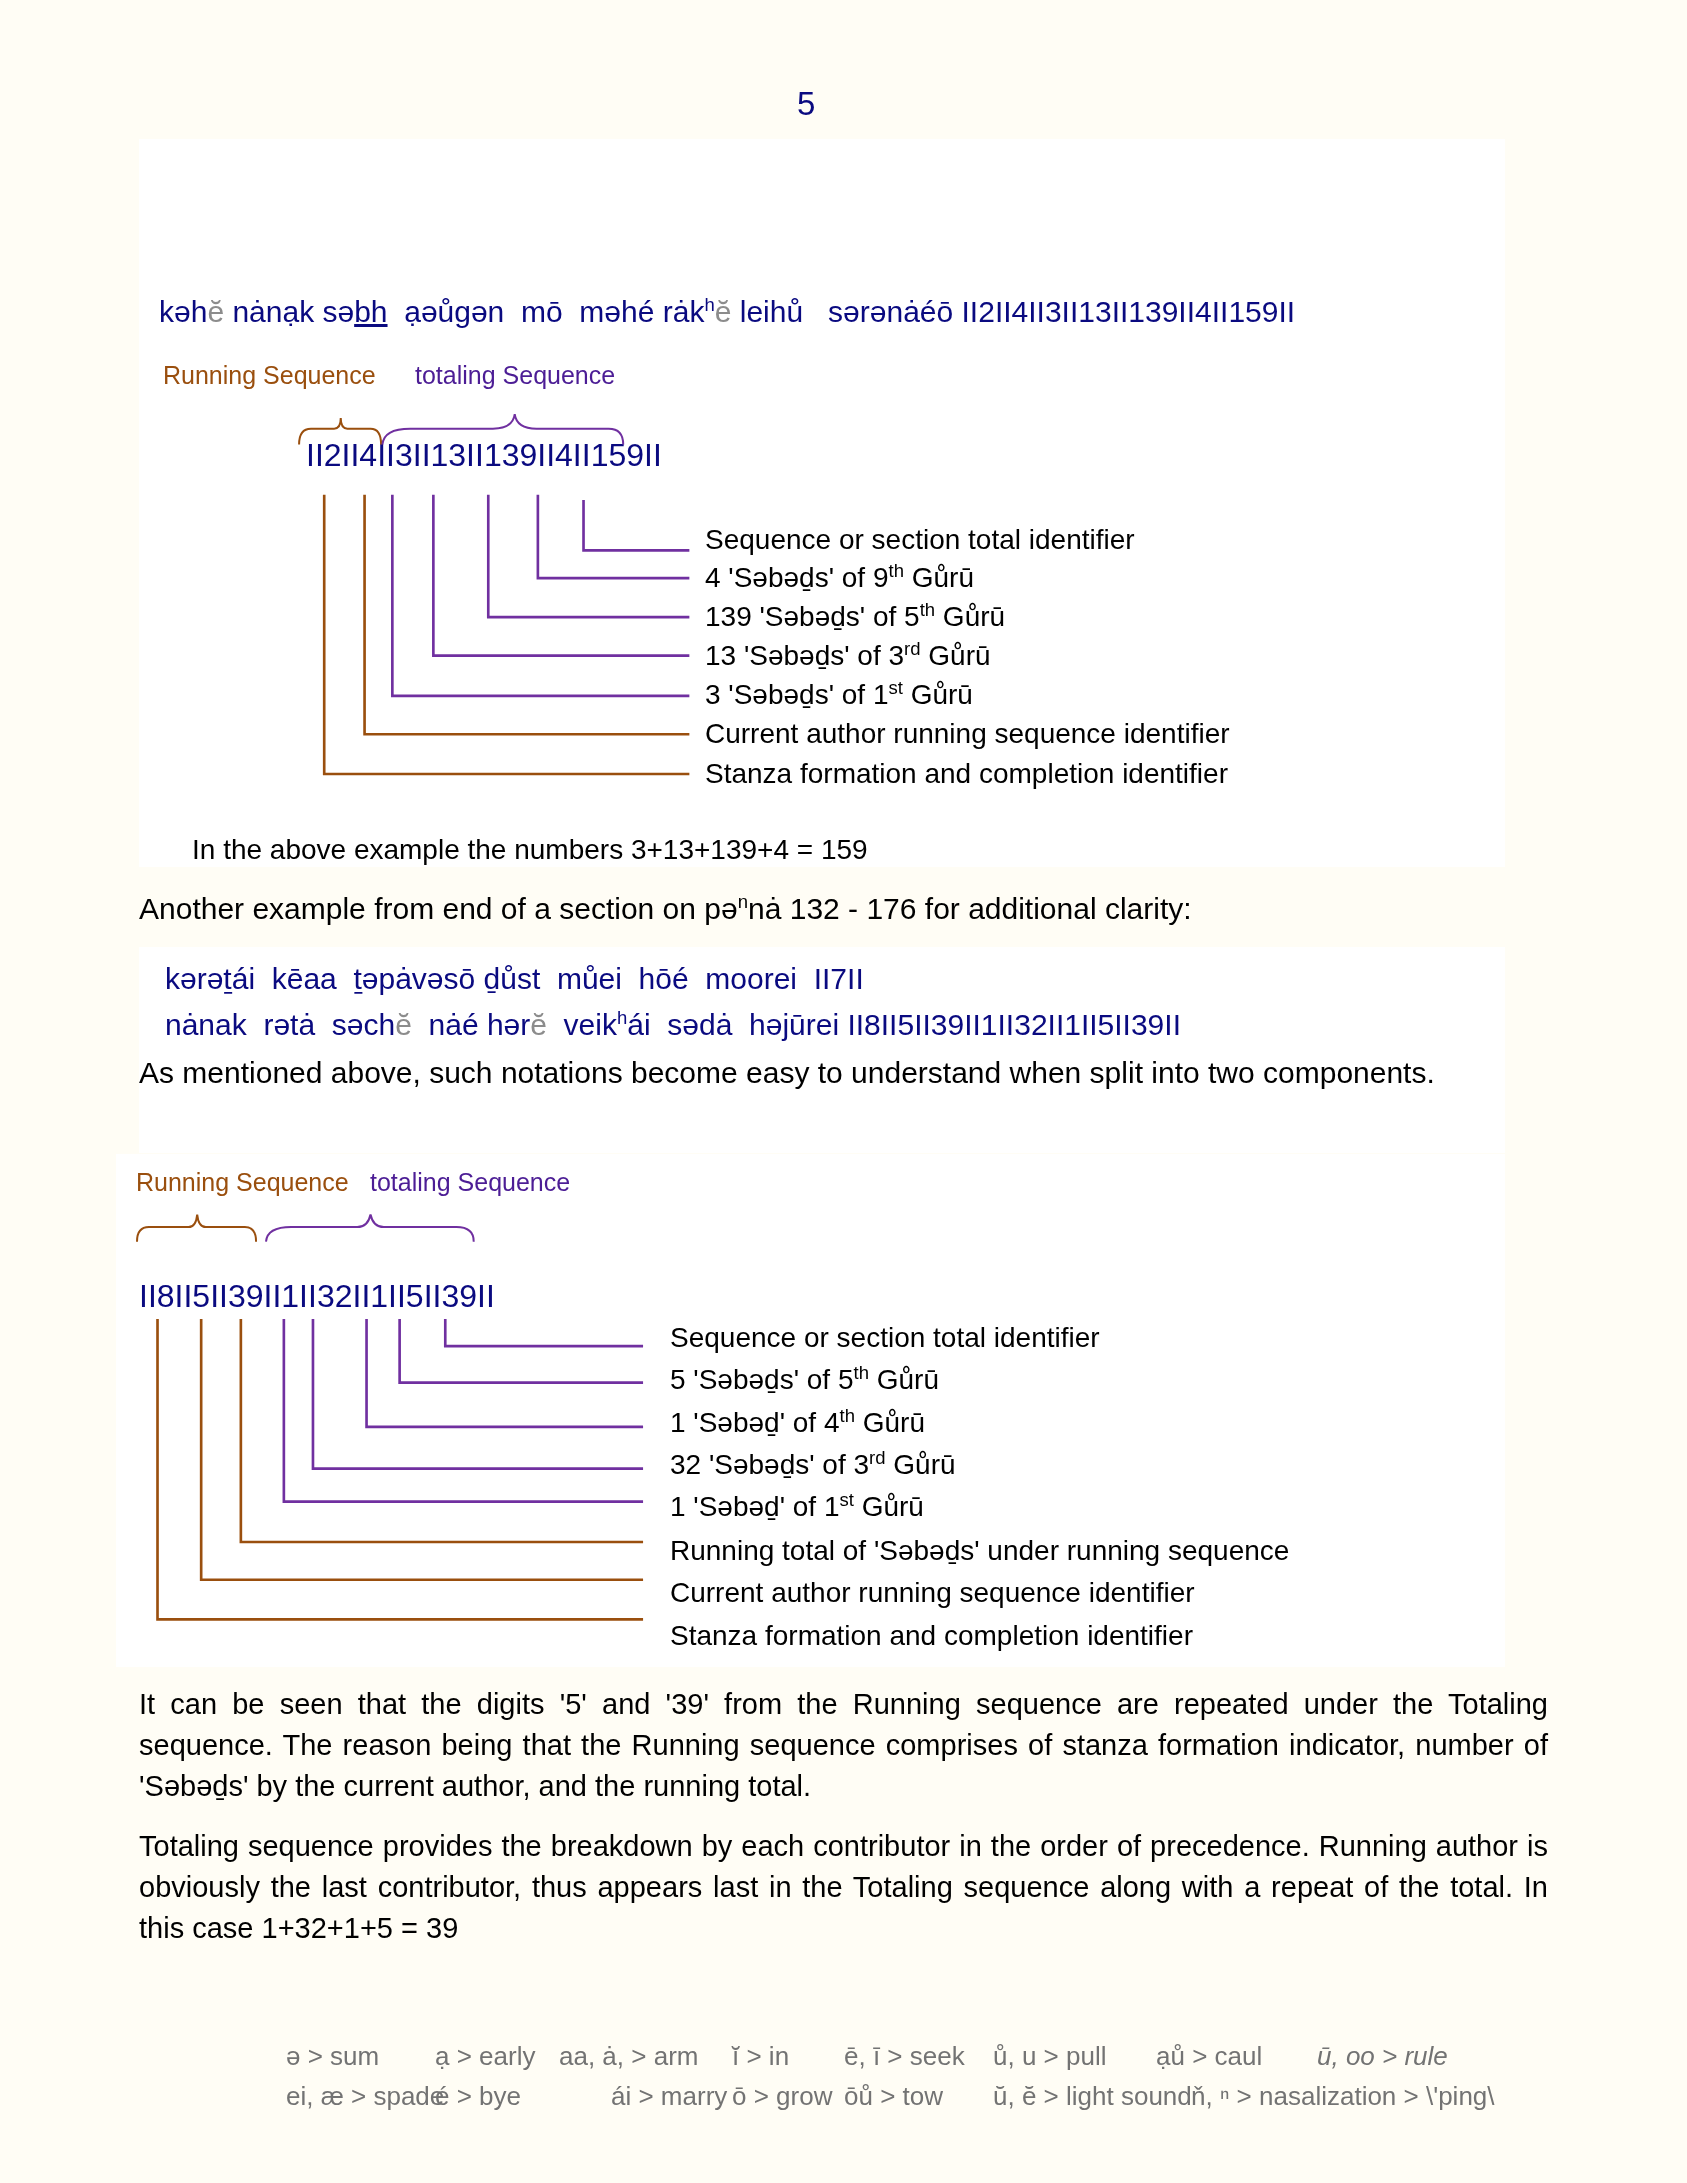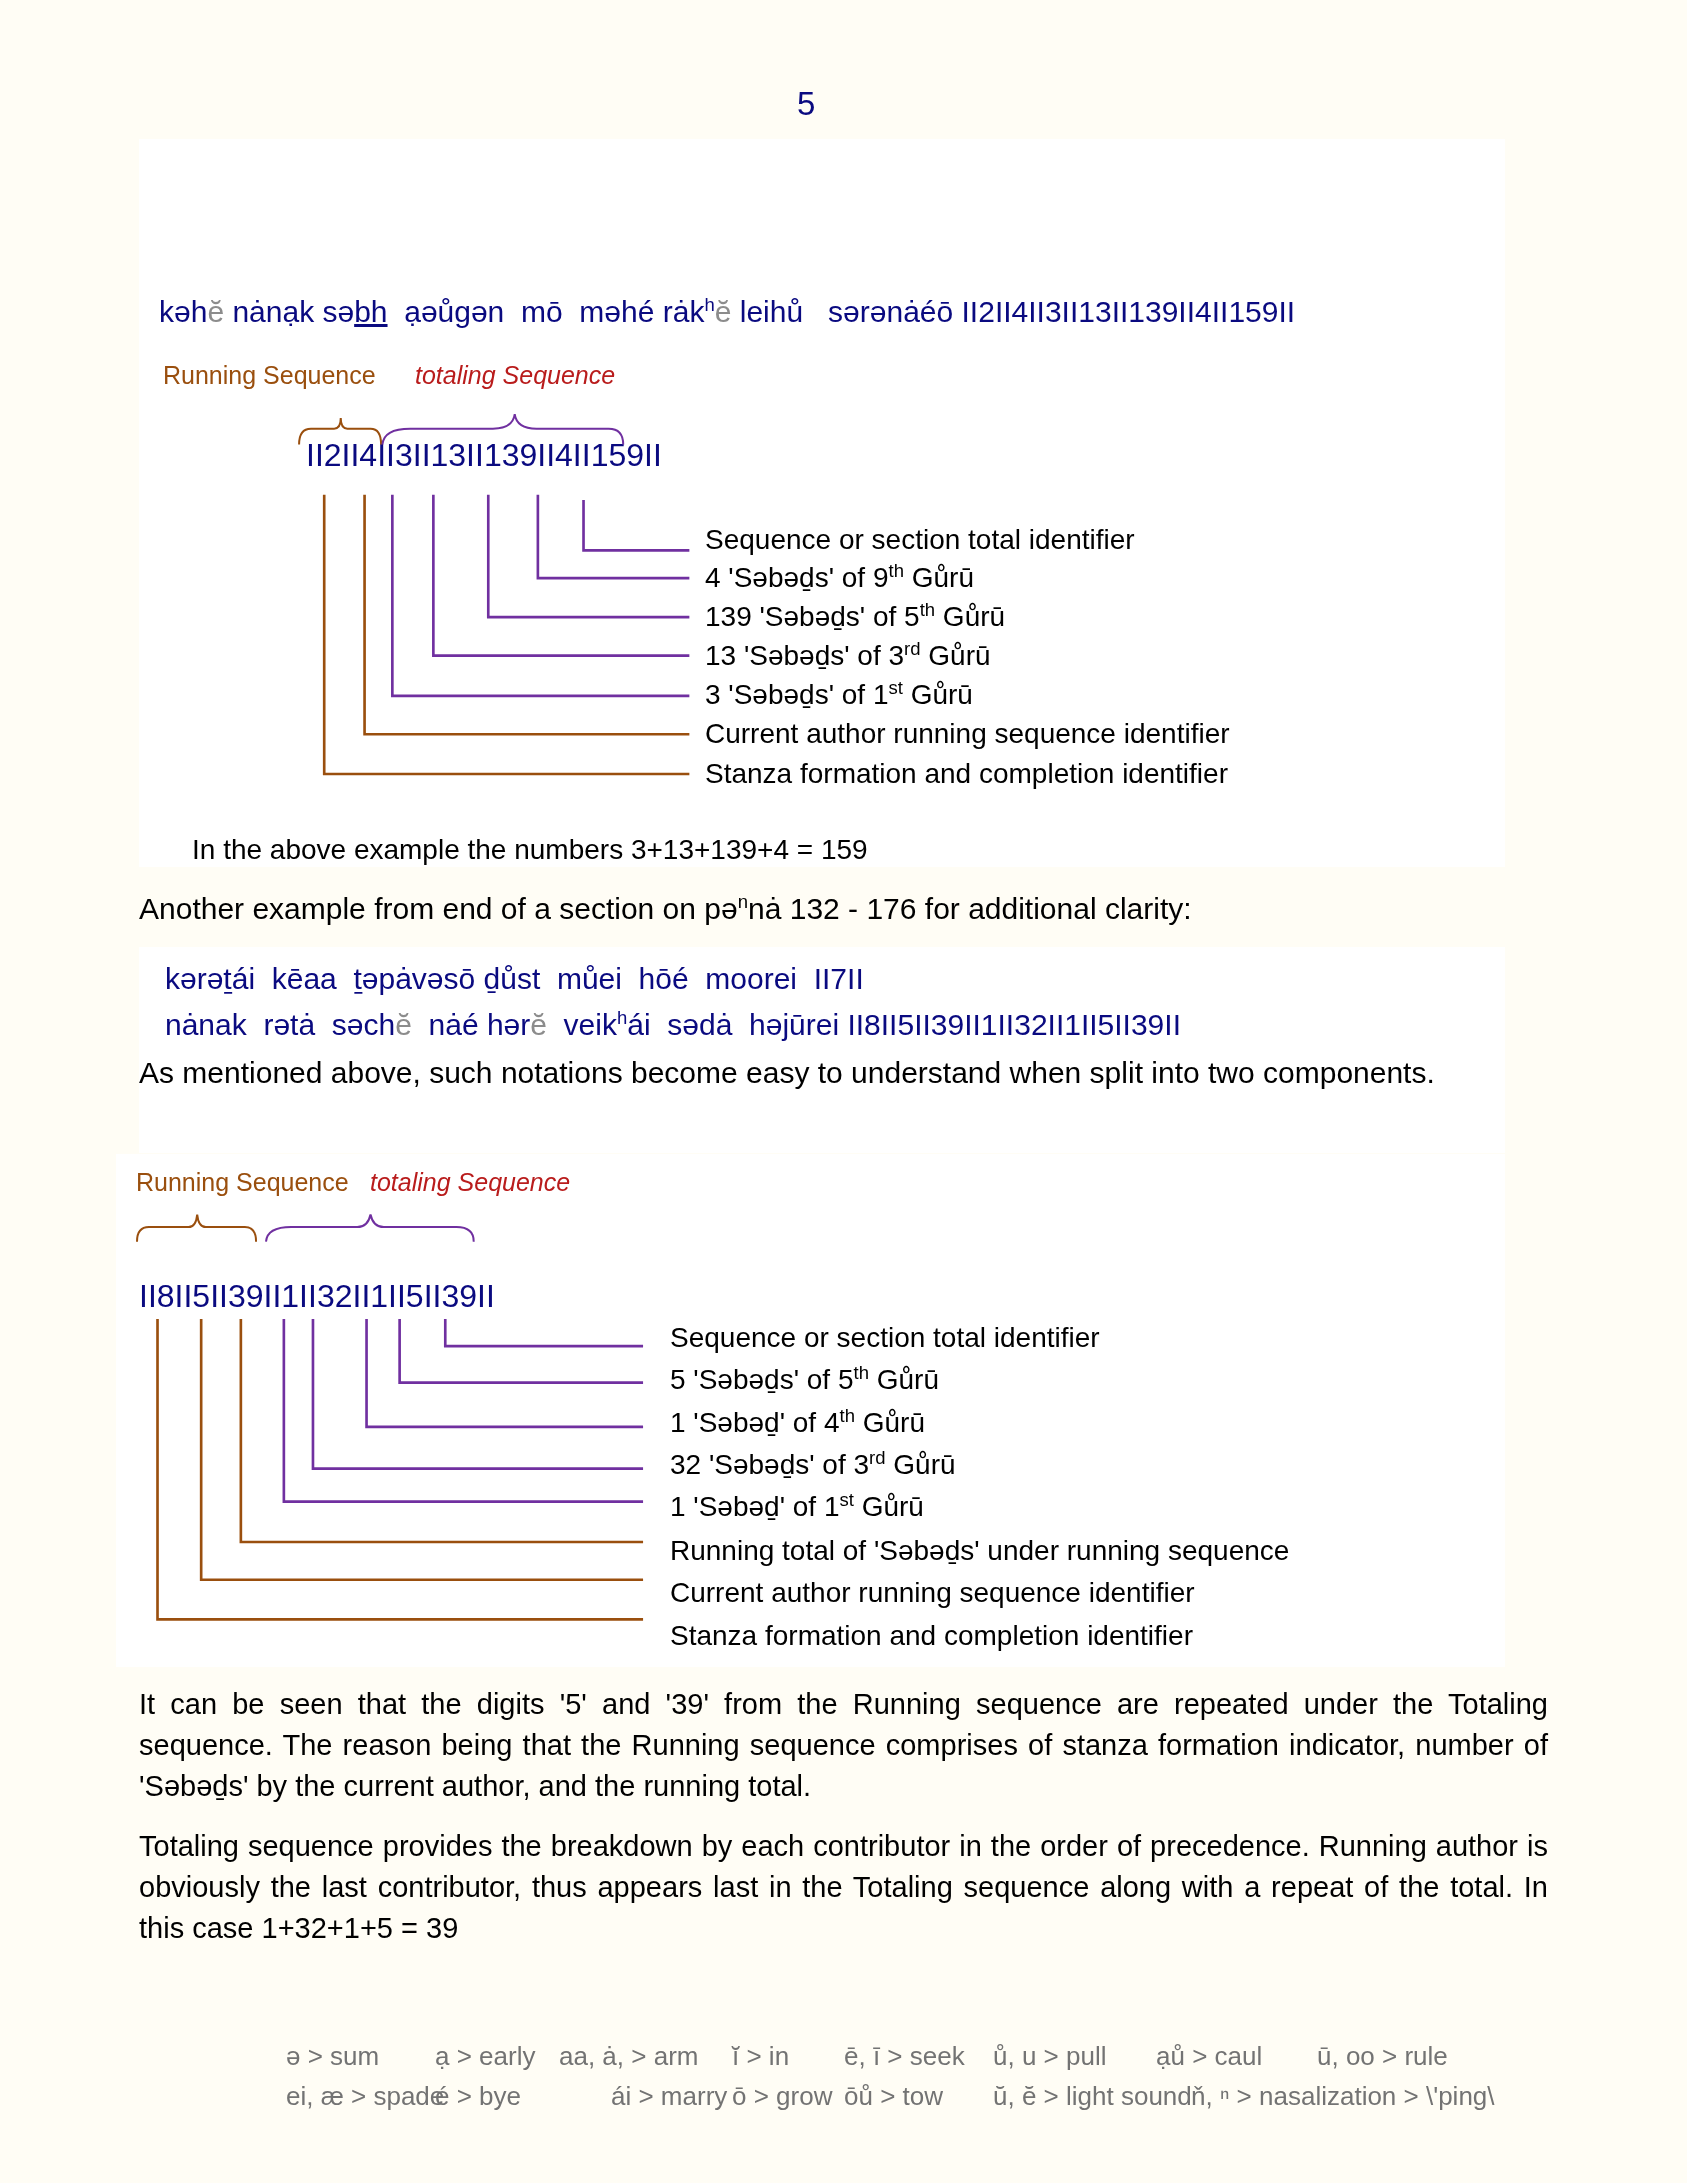--- a/index.html
+++ b/index.html
@@ -12,21 +12,21 @@
     .abs { position: absolute; }
     .white { position: absolute; background: #ffffff; }
     .page-num { left: 797px; top: 85px; font-size: 33px; color: #0a0a80; }
     .para { font-size: 30px; line-height: 48px; color: #000; text-align: justify; }
     .para-j { width: 1409px; }
     .translit { font-size: 30px; color: #0a0a80; white-space: pre; }
     .grey { color: #8c8c8c; }
     .u { text-decoration: underline; }
     .sup { font-size: 18.5px; vertical-align: super; line-height: 0; }
     .lbl-run { font-size: 25px; color: #9a4f0e; white-space: nowrap; }
-    .lbl-tot { font-size: 25px; color: #b91c1c; white-space: nowrap; font-style: italic; }
+    .lbl-tot { font-size: 25px; color: #4c1d95; white-space: nowrap; }
     .seq { font-size: 32px; color: #0a0a80; white-space: nowrap; letter-spacing: 0px; }
     .desc { font-size: 28px; color: #000; white-space: nowrap; }
     .note { font-size: 28px; color: #000; white-space: nowrap; }
     .legend { font-size: 26px; color: #737373; white-space: nowrap; }
     svg { position: absolute; left: 0; top: 0; }
   </style>
 </head>
 <body>
 
 <div class="white" style="left:139px; top:139px; width:1366px; height:728px;"></div>
@@ -107,21 +107,21 @@
 
 <div class="abs" style="left:286px; top:2041px;">
   <div style="position:relative; height:40px;">
     <span class="abs legend" style="left:0px;">ə &gt; sum</span>
     <span class="abs legend" style="left:149px;">ạ &gt; early</span>
     <span class="abs legend" style="left:273px;">aa, ȧ, &gt; arm</span>
     <span class="abs legend" style="left:446px;">ĭ &gt; in</span>
     <span class="abs legend" style="left:558px;">ē, ī &gt; seek</span>
     <span class="abs legend" style="left:707px;">ů, u &gt; pull</span>
     <span class="abs legend" style="left:870px;">ạů &gt; caul</span>
-    <span class="abs legend" style="left:1031px;">ū, oo &gt; rule</span>
+    <span class="abs legend" style="left:1031px;font-style:italic;">ū, oo &gt; rule</span>
   </div>
   <div style="position:relative; height:40px;">
     <span class="abs legend" style="left:0px;">ei, æ &gt; spade</span>
     <span class="abs legend" style="left:149px;">é &gt; bye</span>
     <span class="abs legend" style="left:285px;margin-left:40px;">ái &gt; marry</span>
     <span class="abs legend" style="left:446px;">ō &gt; grow</span>
     <span class="abs legend" style="left:558px;">ōů &gt; tow</span>
     <span class="abs legend" style="left:707px;">ŭ, ĕ &gt; light sound</span>
     <span class="abs legend" style="left:905px;">ň, ⁿ &gt; nasalization &gt; \'ping\</span>
   </div>

